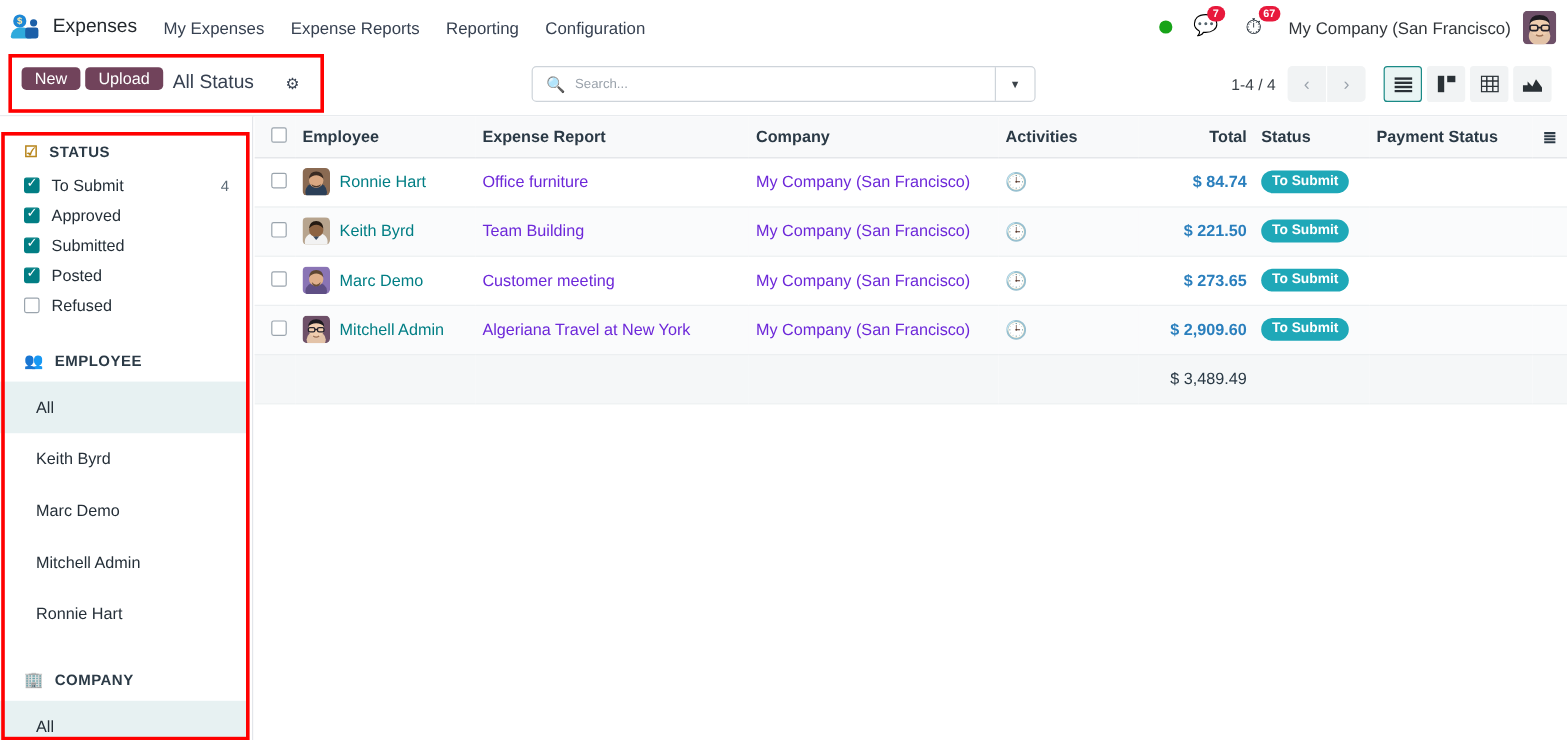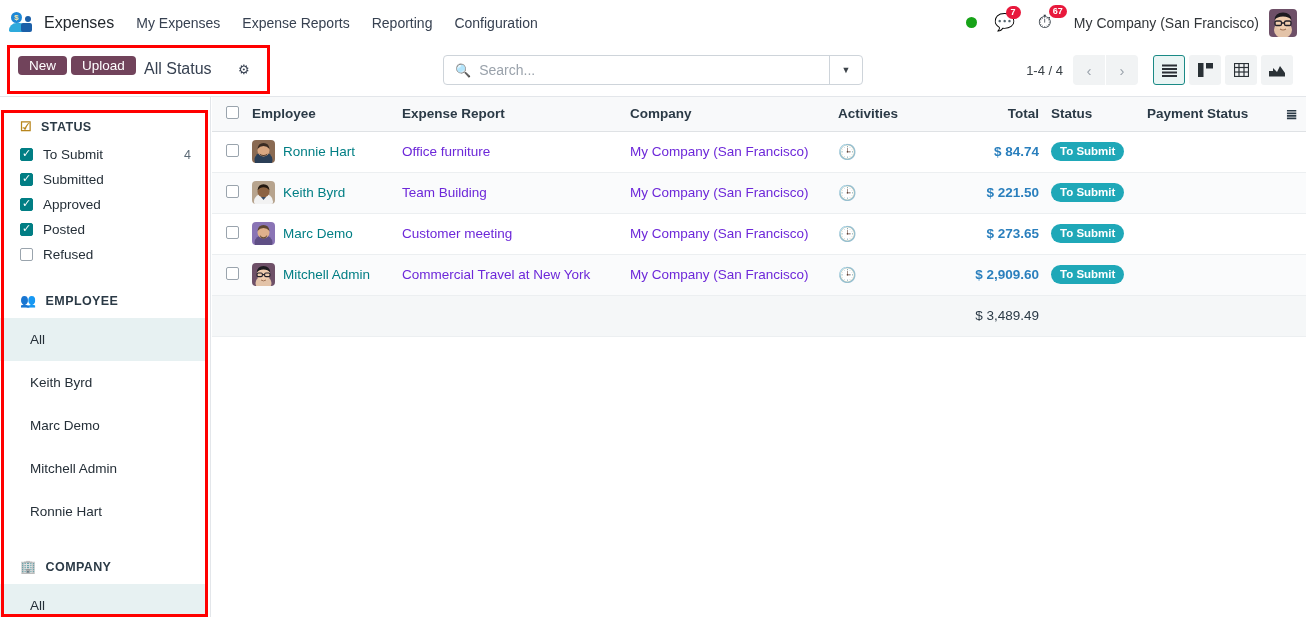--- a/index.html
+++ b/index.html
@@ -92,21 +92,21 @@
     font-size: 13px; color: #374151; cursor: pointer;
   }
 
   .searchbox {
     position: absolute; left: 443px; top: 55px; width: 420px; height: 30px;
     border: 1px solid #ced4da; border-radius: 4px; background: #fff;
     display: flex; align-items: center;
   }
   .search-glyph { font-size: 13px; color: #4a5568; margin-left: 11px; margin-right: 8px; }
   .search-input {
-    border: none; outline: none; flex: 1; font-size: 14px;
+    border: none; outline: none; flex: 1; font-size: 11px;
     color: #737373; font-family: "Liberation Sans", sans-serif;
     background: transparent;
   }
   .search-input::placeholder { color: #9aa2ab; }
   .search-caret {
     width: 33px; height: 100%; border-left: 1px solid #ced4da;
     display: flex; align-items: center; justify-content: center;
     cursor: pointer; font-size: 9px; color: #3c4349;
   }
 
@@ -339,25 +339,25 @@
         <span>STATUS</span>
       </div>
 
       <div class="sb-opt">
         <span class="cb on"></span>
         <span>To Submit</span>
         <span class="sb-count">4</span>
       </div>
       <div class="sb-opt">
         <span class="cb on"></span>
-        <span>Submitted</span>
+        <span>Approved</span>
       </div>
       <div class="sb-opt">
         <span class="cb on"></span>
-        <span>Approved</span>
+        <span>Submitted</span>
       </div>
       <div class="sb-opt">
         <span class="cb on"></span>
         <span>Posted</span>
       </div>
       <div class="sb-opt">
         <span class="cb"></span>
         <span>Refused</span>
       </div>
 
@@ -534,21 +534,21 @@
                   <rect x="5" y="10" width="5.4" height="3.6" rx="1.3" fill="none" stroke="#23212a" stroke-width="1.1"></rect>
                   <rect x="12.6" y="10" width="5.4" height="3.6" rx="1.3" fill="none" stroke="#23212a" stroke-width="1.1"></rect>
                   <line x1="10.4" y1="11.6" x2="12.6" y2="11.6" stroke="#23212a" stroke-width="1.1"></line>
                   <path d="M9 17 Q11.5 18.8 14 17" stroke="#9d7256" stroke-width="1" fill="none"></path>
                 </svg>
               </span>
               <span class="link">Mitchell Admin</span>
             </span>
           </td>
           <td class="c-rep">
-            <span class="link-blue">Commercial Travel at New York</span>
+            <span class="link-blue">Algeriana Travel at New York</span>
           </td>
           <td class="c-comp">
             <span class="link-blue">My Company (San Francisco)</span>
           </td>
           <td class="c-act">
             <span class="clockcell">🕒</span>
           </td>
           <td class="c-total">
             <span class="amount">$ 2,909.60</span>
           </td>

